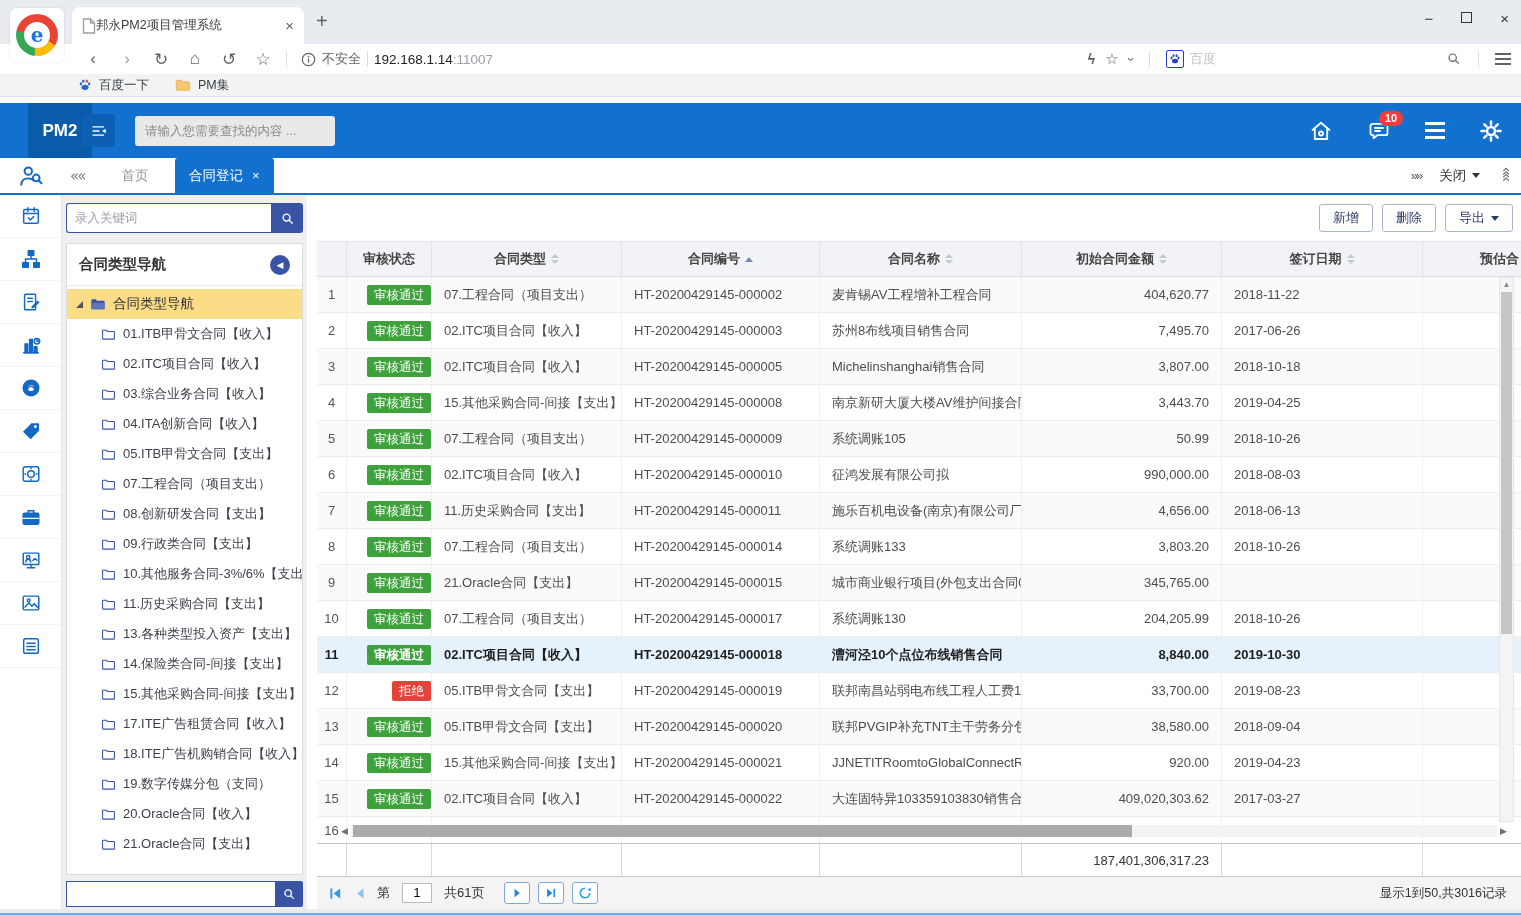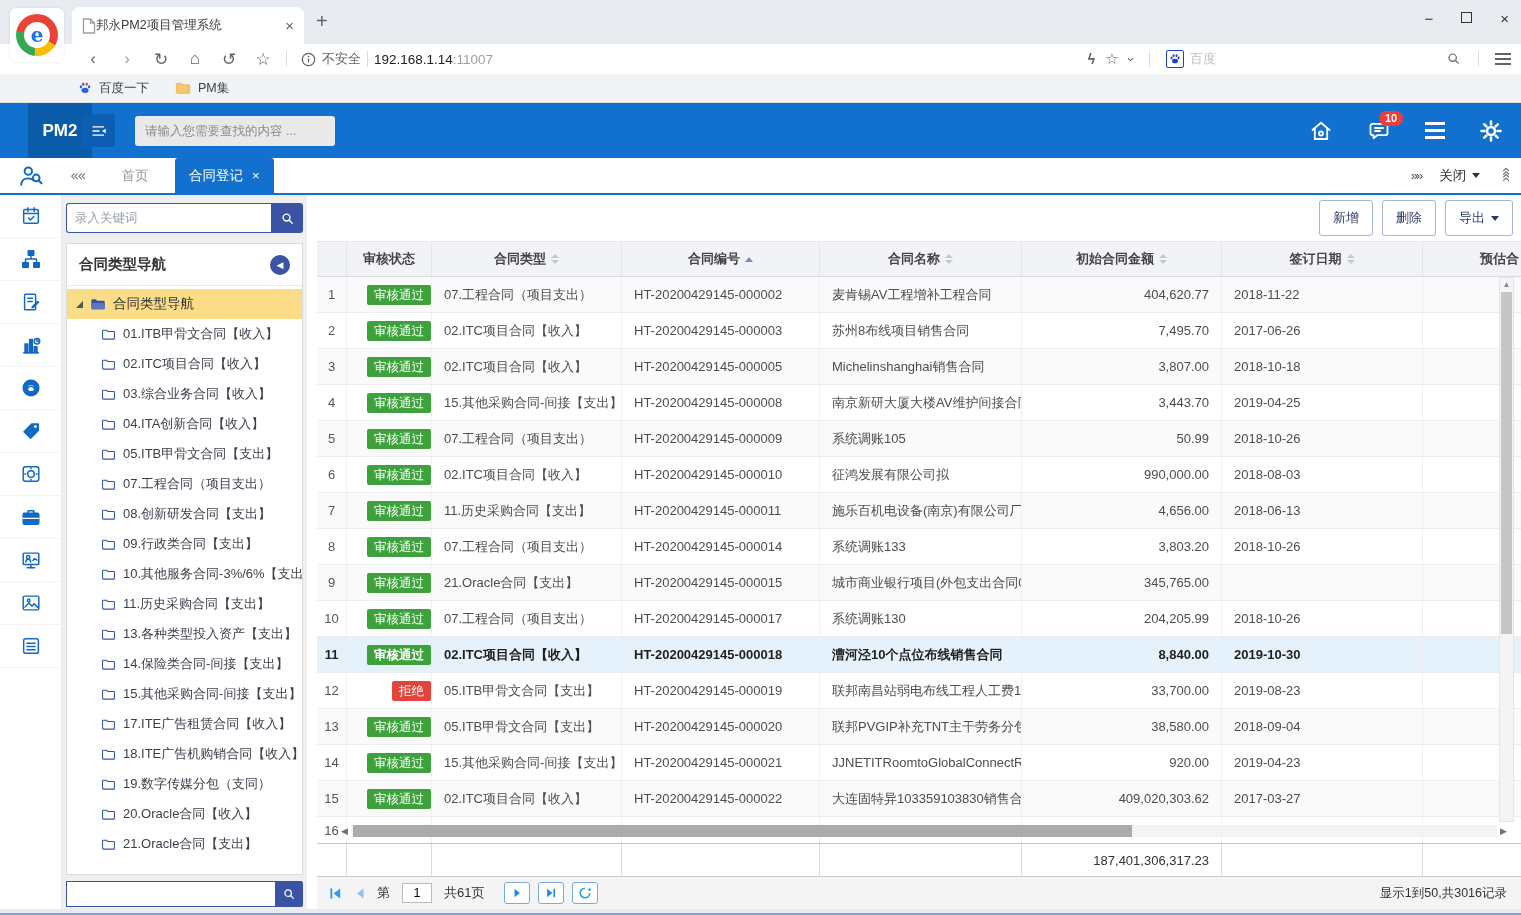--- a/index.html
+++ b/index.html
@@ -35,21 +35,21 @@
   .url-right { position:absolute; right:0; top:0; height:30px; display:flex; align-items:center; gap:10px; padding-right:10px;}
   .lightning { color:#5F6368; font-weight:bold; font-size:14px;}
   .star2 { color:#5F6368; font-size:15px;}
   .rotdown { display:inline-block; transform:rotate(90deg); color:#5F6368; font-size:13px;}
   .baidu-chip { display:flex; align-items:center; gap:6px; }
   .baidu-box { width:18px; height:18px; border:1.5px solid #2440C8; border-radius:2px; display:flex; align-items:center; justify-content:center;}
   .baidu-label { color:#BDC1C6; font-size:13px; }
   .hamb { display:inline-flex; flex-direction:column; gap:3.5px; }
   .hamb i { width:16px; height:1.8px; background:#5F6368; }
 
-  .bookmarks { position:absolute; left:0; top:74px; width:100%; height:29px; background:#F1F3F4; border-bottom:1px solid #E2E3E5;
+  .bookmarks { position:absolute; left:0; top:74px; width:100%; height:23px; background:#F1F3F4; border-bottom:1px solid #E2E3E5;
     display:flex; align-items:center; gap:26px; padding-left:14px;}
   .bm { display:flex; align-items:center; gap:7px; color:#3C4043; font-size:12.5px;}
 
   
   .appbar { position:absolute; left:0; top:103px; width:100%; height:55px; background:#1270CE; }
   .pm2 { position:absolute; left:0; top:0; width:64px; height:55px; background:#0B5BAB; color:#fff; font-weight:bold; font-size:17px;
     display:flex; align-items:center; justify-content:center;margin-left:28px;}
   .toggle-btn { position:absolute; left:82px; top:11px; width:33px; height:33px; background:#0C5FB2; border-radius:3px;
     display:flex; align-items:center; justify-content:center;}
   .app-search { position:absolute; left:135px; top:13px; width:200px; height:30px; background:#E9E9E9; border:none; border-radius:3px;
@@ -94,21 +94,21 @@
     font-size:13.5px; color:#333;}
   .tri-exp { width:0; height:0; border-bottom:7px solid #555; border-left:7px solid transparent; }
   .tree-item { height:30px; display:flex; align-items:center; gap:7px; padding-left:34px; font-size:13px; color:#3B3F4A; white-space:nowrap;}
   .bsearch { position:absolute; left:4px; right:4px; bottom:2px; height:26px; display:flex;}
   .bsearch input { flex:1; border:1px solid #3A54A5; border-right:none; background:#fff;}
   .bsearch .sbtn { width:28px; background:#3A54A5; display:flex; align-items:center; justify-content:center; border-radius:0 2px 2px 0;}
 
   
   .tablepanel { position:absolute; left:317px; top:195px; right:0; bottom:6px; background:#fff; }
   .toolbar { height:46px; display:flex; align-items:center; justify-content:flex-end; gap:9px; padding-right:8px;}
-  .tbtn { height:36px; padding:0 13px; background:#fff; border:1px solid #A9B4D0; border-radius:3px; color:#2B3A66; font-size:13px;
+  .tbtn { height:28px; padding:0 13px; background:#fff; border:1px solid #A9B4D0; border-radius:3px; color:#2B3A66; font-size:13px;
     display:flex; align-items:center; gap:6px;}
   .tbtn .caret { width:0; height:0; border-left:4px solid transparent; border-right:4px solid transparent; border-top:5px solid #2B3A66;}
 
   .gridhead { height:36px; display:flex; background:#F1F3F7; border-top:1px solid #E3E6EB; border-bottom:1px solid #D8DCE2;
     font-size:13px; color:#444; font-weight:bold;}
   .gridhead > div { display:flex; align-items:center; justify-content:center; gap:5px; border-right:1px solid #E1E4E9;
     white-space:nowrap; overflow:hidden;}
   .c-num{width:30px;} .c-status{width:85px;} .c-type{width:190px;} .c-code{width:198px;} .c-name{width:202px;}
   .c-amount{width:200px;} .c-date{width:201px;} .c-extra{flex:1;}
   .gridhead .c-extra { justify-content:flex-end; padding-right:2px; border-right:none;}

